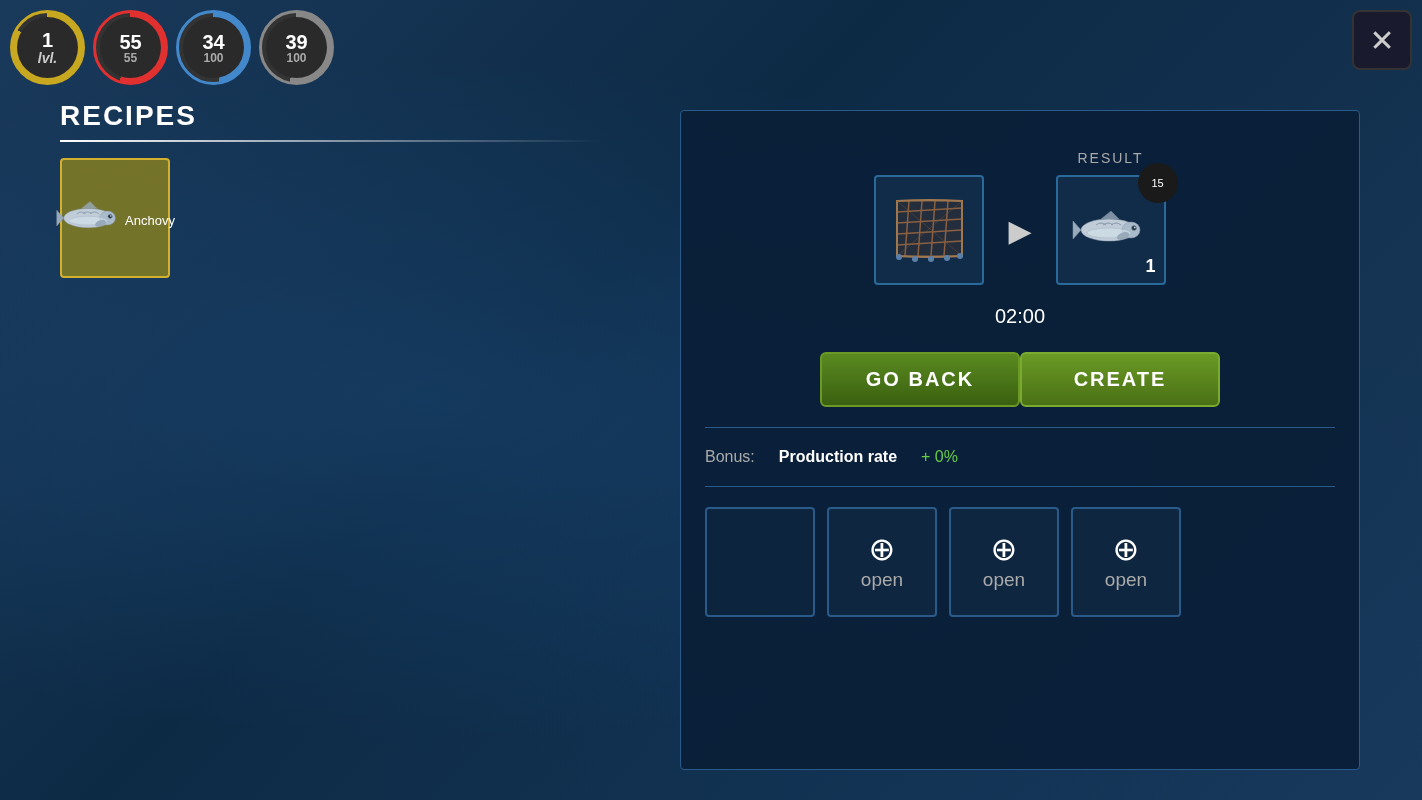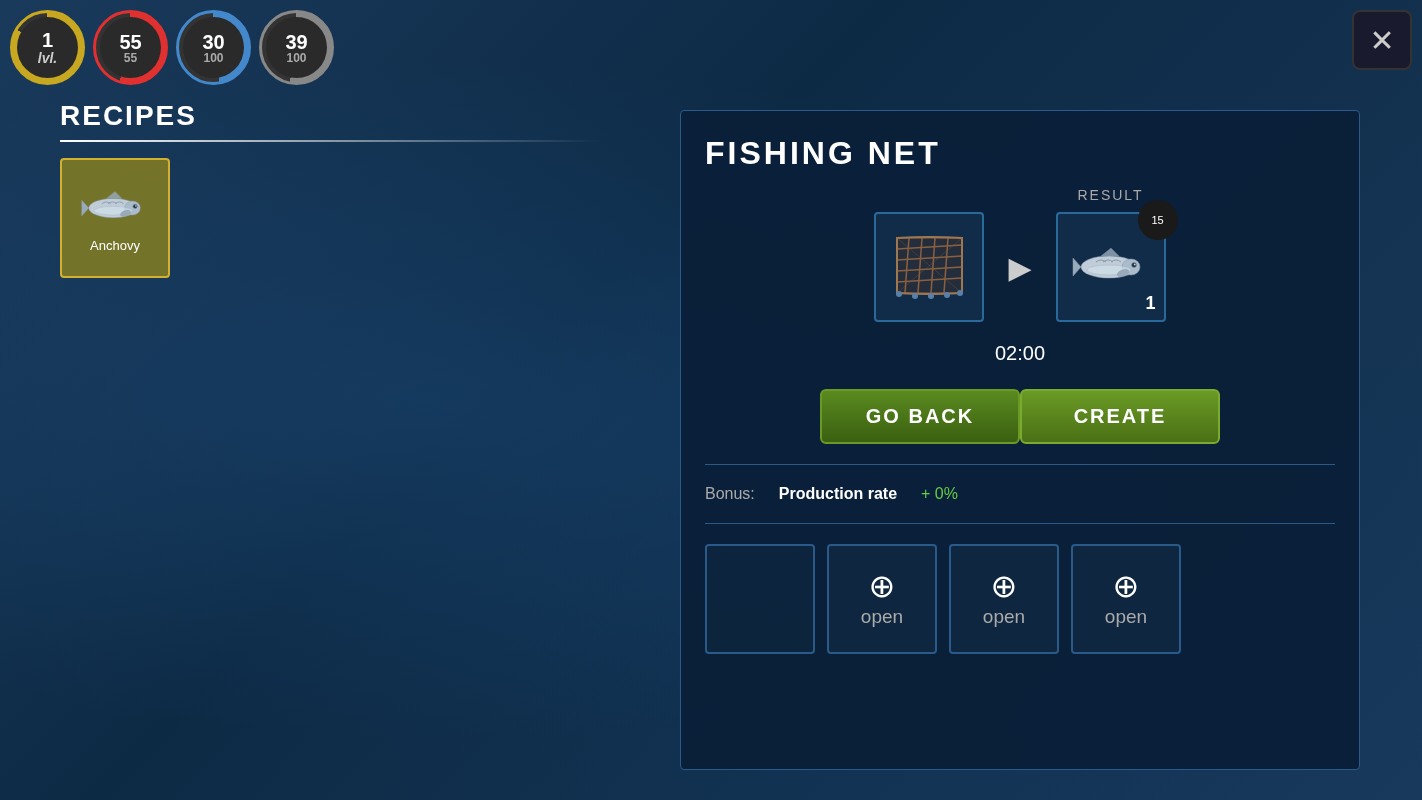--- a/index.html
+++ b/index.html
@@ -178,21 +178,20 @@
       gap: 8px;
     }
 
     .recipe-item {
       width: 110px;
       height: 120px;
       background: rgba(120, 110, 20, 0.6);
       border: 2px solid #a89020;
       border-radius: 4px;
       display: flex;
-      flex-direction: column;
       align-items: center;
       justify-content: center;
       cursor: pointer;
       padding: 8px;
     }
 
     .recipe-item.selected {
       border-color: #d4b030;
       background: rgba(140, 130, 30, 0.8);
     }
@@ -433,21 +432,21 @@
 
   <div class="hud-circle hud-health">
     <div class="hud-inner">
       <div class="hud-main-val">55</div>
       <div class="hud-sub-val">55</div>
     </div>
   </div>
 
   <div class="hud-circle hud-stamina">
     <div class="hud-inner">
-      <div class="hud-main-val">30</div>
+      <div class="hud-main-val">34</div>
       <div class="hud-sub-val">100</div>
     </div>
   </div>
 
   <div class="hud-circle hud-hunger">
     <div class="hud-inner">
       <div class="hud-main-val">39</div>
       <div class="hud-sub-val">100</div>
     </div>
   </div>
@@ -487,21 +486,20 @@
             <ellipse cx="52" cy="33" rx="6" ry="3" fill="#99aabb" transform="rotate(-20 52 33)"></ellipse>
           </g>
         </svg>
       </div>
       <div class="recipe-label">Anchovy</div>
     </div>
   </div>
 </div>
 
 <div class="crafting-panel">
-  <div class="panel-title">FISHING NET</div>
 
   <div class="craft-area">
 
     <div class="craft-slot craft-slot-large">
 
       <svg class="net-svg" viewBox="0 0 85 75" xmlns="http://www.w3.org/2000/svg">
 
         <rect x="10" y="8" width="65" height="55" rx="3" fill="rgba(80,50,30,0.3)" stroke="#8B6040" stroke-width="1"></rect>
 
         <line x1="10" y1="19" x2="75" y2="15" stroke="#8B6040" stroke-width="1.5"></line>

